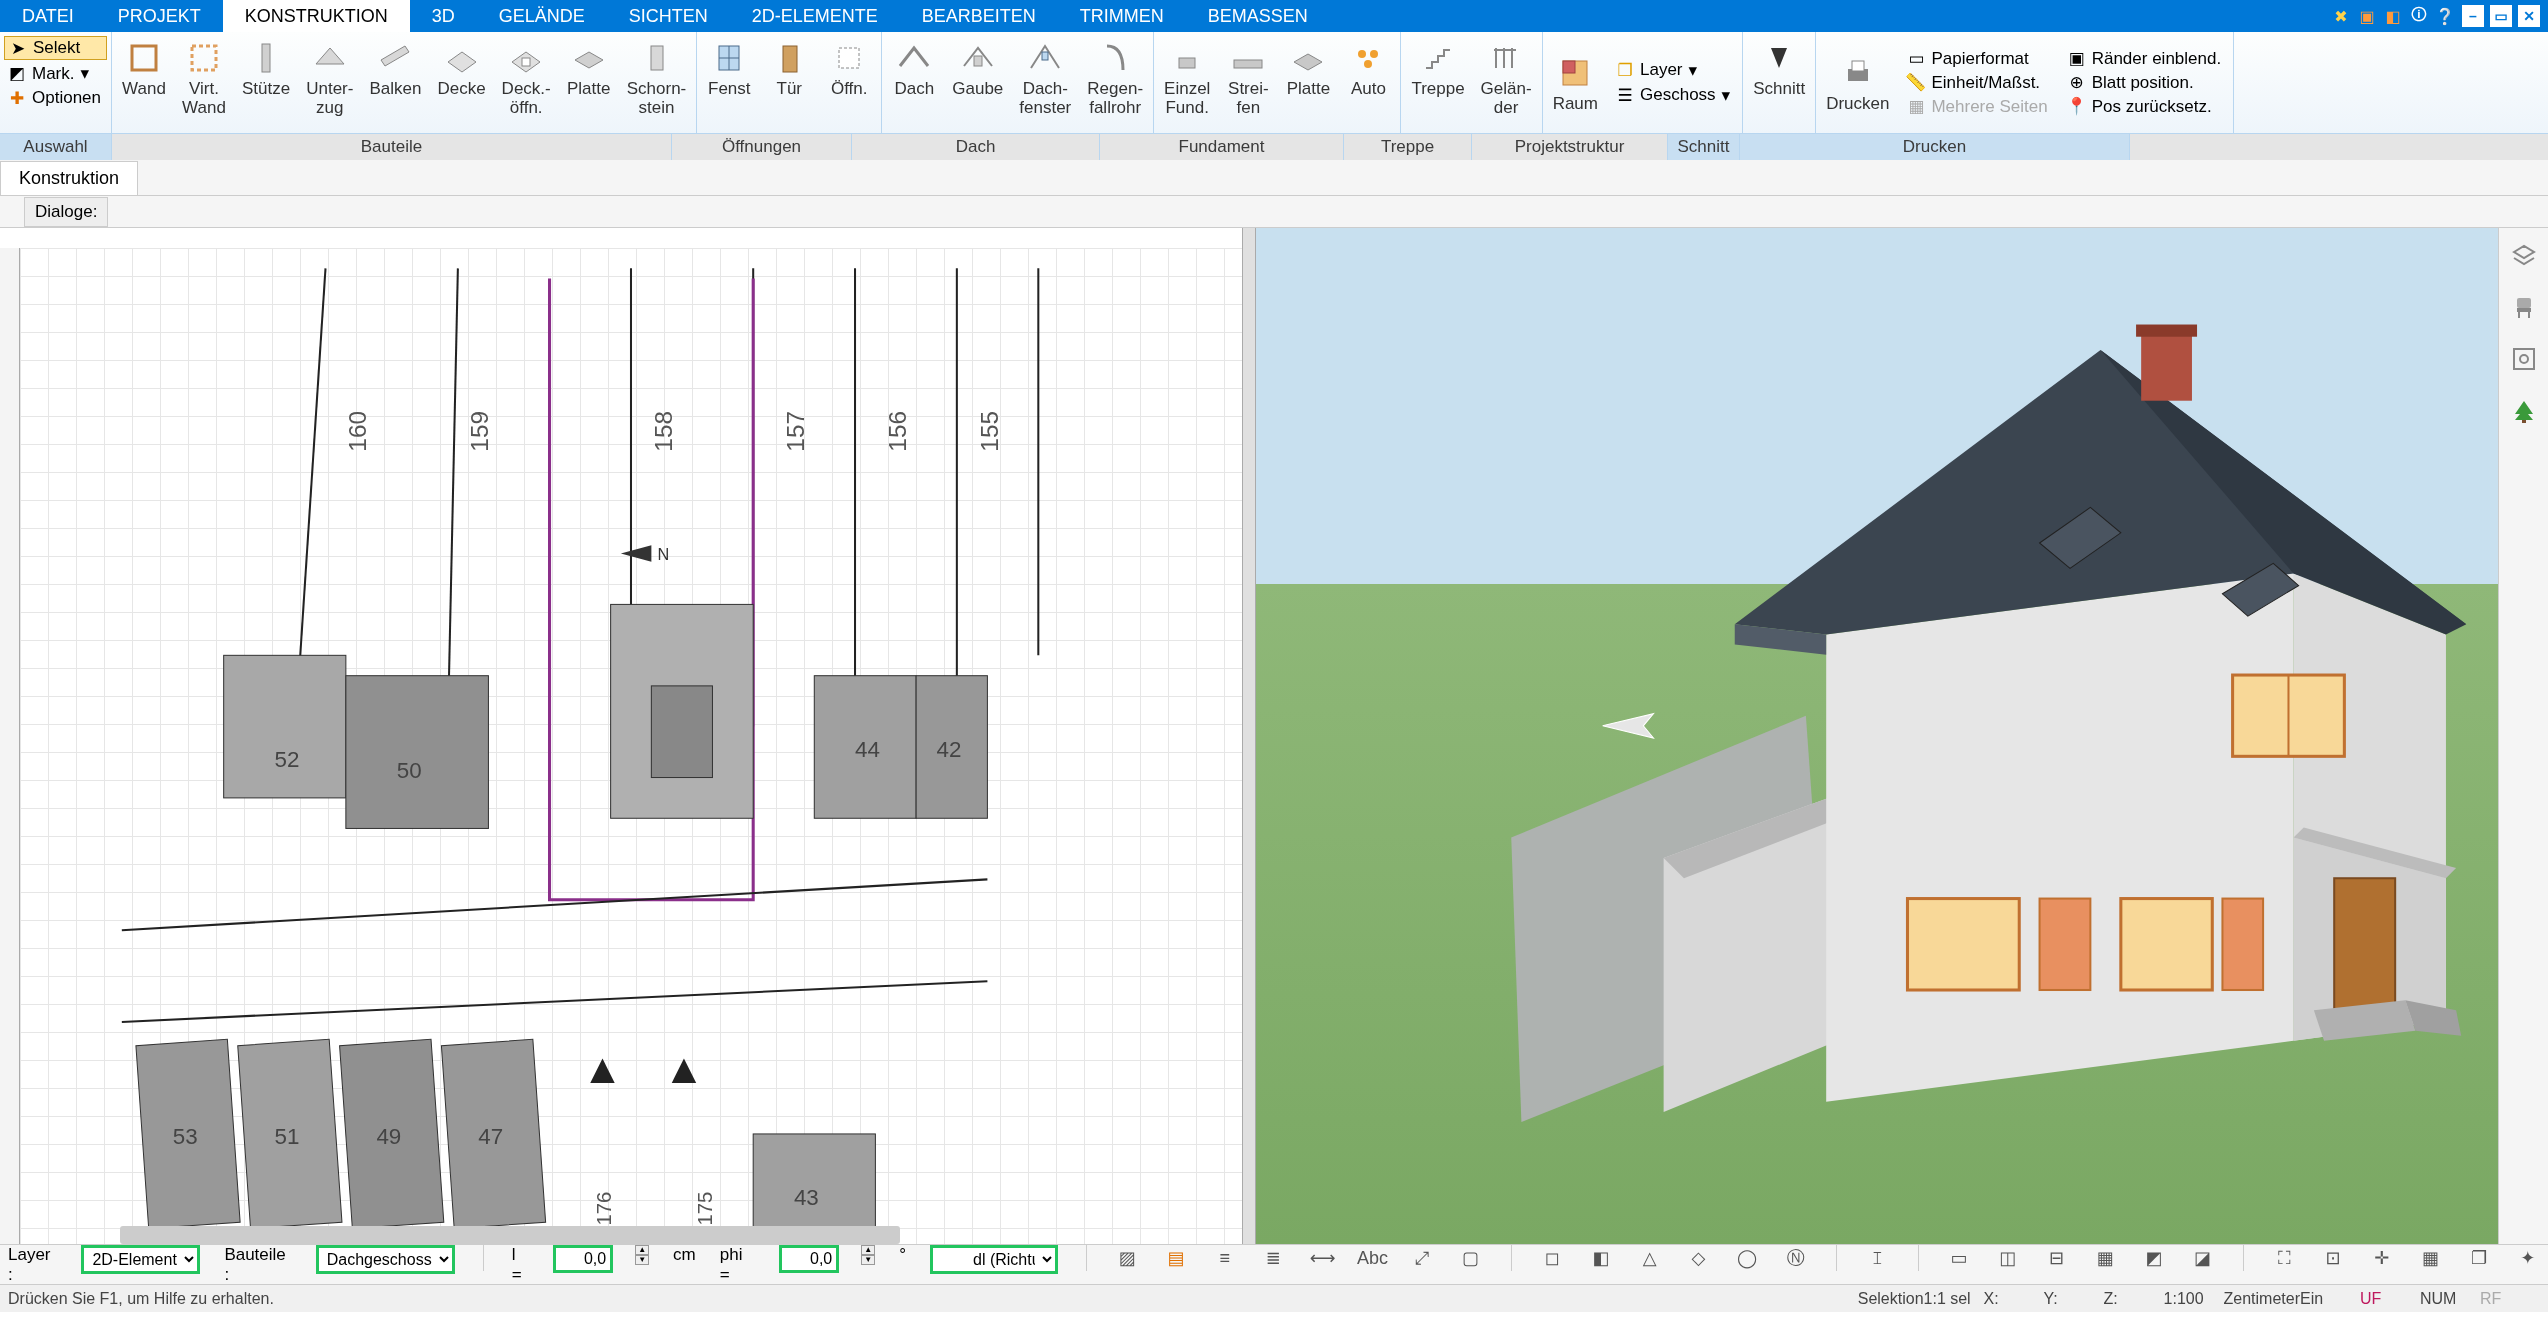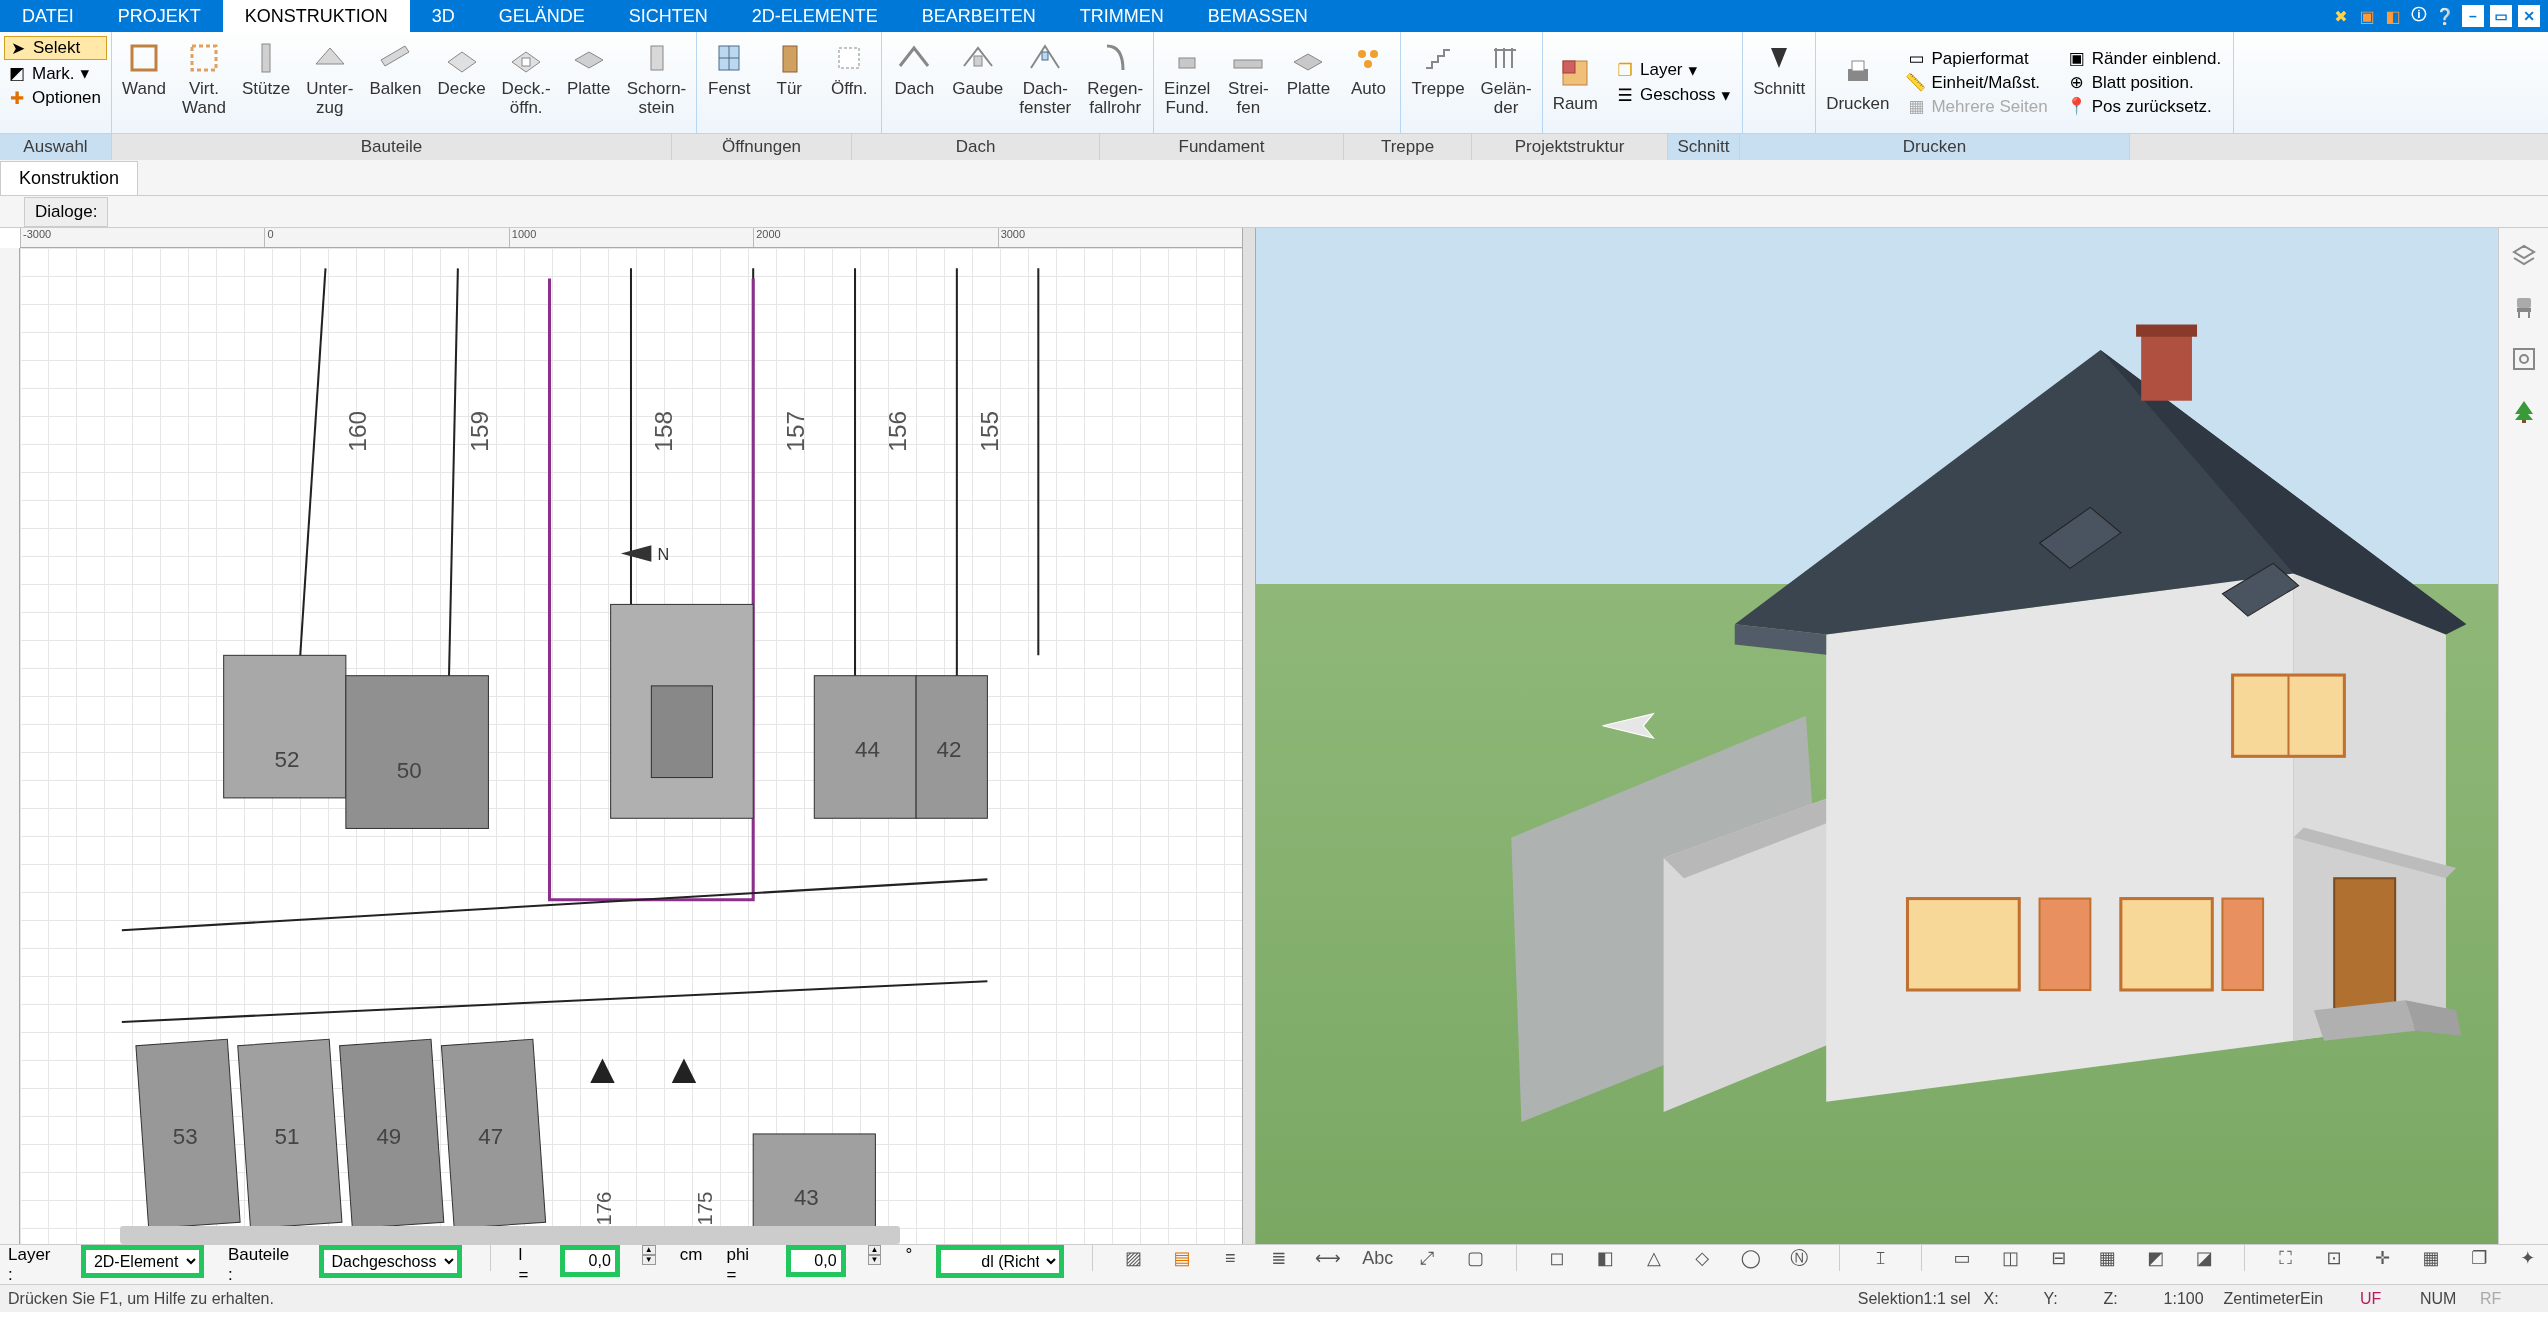--- a/index.html
+++ b/index.html
@@ -46,21 +46,21 @@
 .plan-svg { position: absolute; top: 20px; left: 20px; right: 0; bottom: 0; }
 .scroll-h { position:absolute; bottom:0; left:120px; width:780px; height:18px; background:#ccc; border-radius:3px;}
 .splitter { width: 14px; background: #e0e0e0; cursor: col-resize; border-left:1px solid #aaa; border-right:1px solid #aaa;}
 .view3d { flex: 1; position: relative; background: linear-gradient(#c8e0ef 0%, #c8e0ef 35%, #8fb878 35%, #7aa863 100%); overflow: hidden; }
 .rightbar { width: 50px; background: #f5f5f5; border-left: 1px solid #ccc; display: flex; flex-direction: column; align-items: center; padding-top: 12px; gap: 22px; }
 .rightbar .ric { width: 30px; height: 30px; display:flex; align-items:center; justify-content:center; color:#888; cursor:pointer; font-size:24px;}
 
 
 .bottombar { height: 40px; display: flex; align-items: flex-start; background: #f5f5f5; border-top: 1px solid #ccc; padding: 0 8px; gap: 24px; font-size: 17px; }
 .bottombar .sep { width:1px; height:26px; background:#ccc; margin:0 4px;}
-.bottombar select, .bottombar input { font-size: 16px; padding: 2px 4px; border:5px solid #22c55e; background:#fff;}
+.bottombar select, .bottombar input { font-size: 16px; padding: 2px 4px; border:3px solid #22c55e; background:#fff;}
 .bottombar input.num { width: 60px; text-align:right; }
 .bottombar .spin { display:inline-flex; flex-direction:column; font-size:8px; line-height:8px; margin-left:-2px;}
 .bottombar .spin span{border:1px solid #999; padding:0 2px; background:#eee; cursor:pointer;}
 .bottombar .ic { width:26px; height:26px; display:inline-flex; align-items:center; justify-content:center; cursor:pointer; border-radius:3px; font-size:18px; color:#555;}
 
 
 .statusbar { height: 28px; display: flex; align-items: center; background: #f0f0f0; border-top: 1px solid #ccc; font-size: 16px; color: #444; padding: 0 8px; }
 .statusbar .seg { min-width: 60px; }
 .statusbar .fill { flex: 1; }
 
@@ -431,27 +431,20 @@
 <div class="subheader">
   <div class="tab">Konstruktion</div>
 </div>
 <div class="dialoge-row">
   <div class="lbl">Dialoge:</div>
 </div>
 
 <div class="workspace">
 
   <div class="view2d">
-    <div class="ruler-h">
-      <span>-3000</span>
-      <span>0</span>
-      <span>1000</span>
-      <span>2000</span>
-      <span>3000</span>
-    </div>
     <div class="ruler-v"></div>
     <div class="grid-area"></div>
     <svg class="plan-svg" viewBox="0 0 1200 1000">
 
       <g stroke="#222" stroke-width="2" fill="none">
         <line x1="300" y1="20" x2="270" y2="480"></line>
         <line x1="430" y1="20" x2="420" y2="480"></line>
         <line x1="600" y1="20" x2="600" y2="480"></line>
         <line x1="720" y1="20" x2="720" y2="470"></line>
         <line x1="820" y1="20" x2="820" y2="470"></line>

